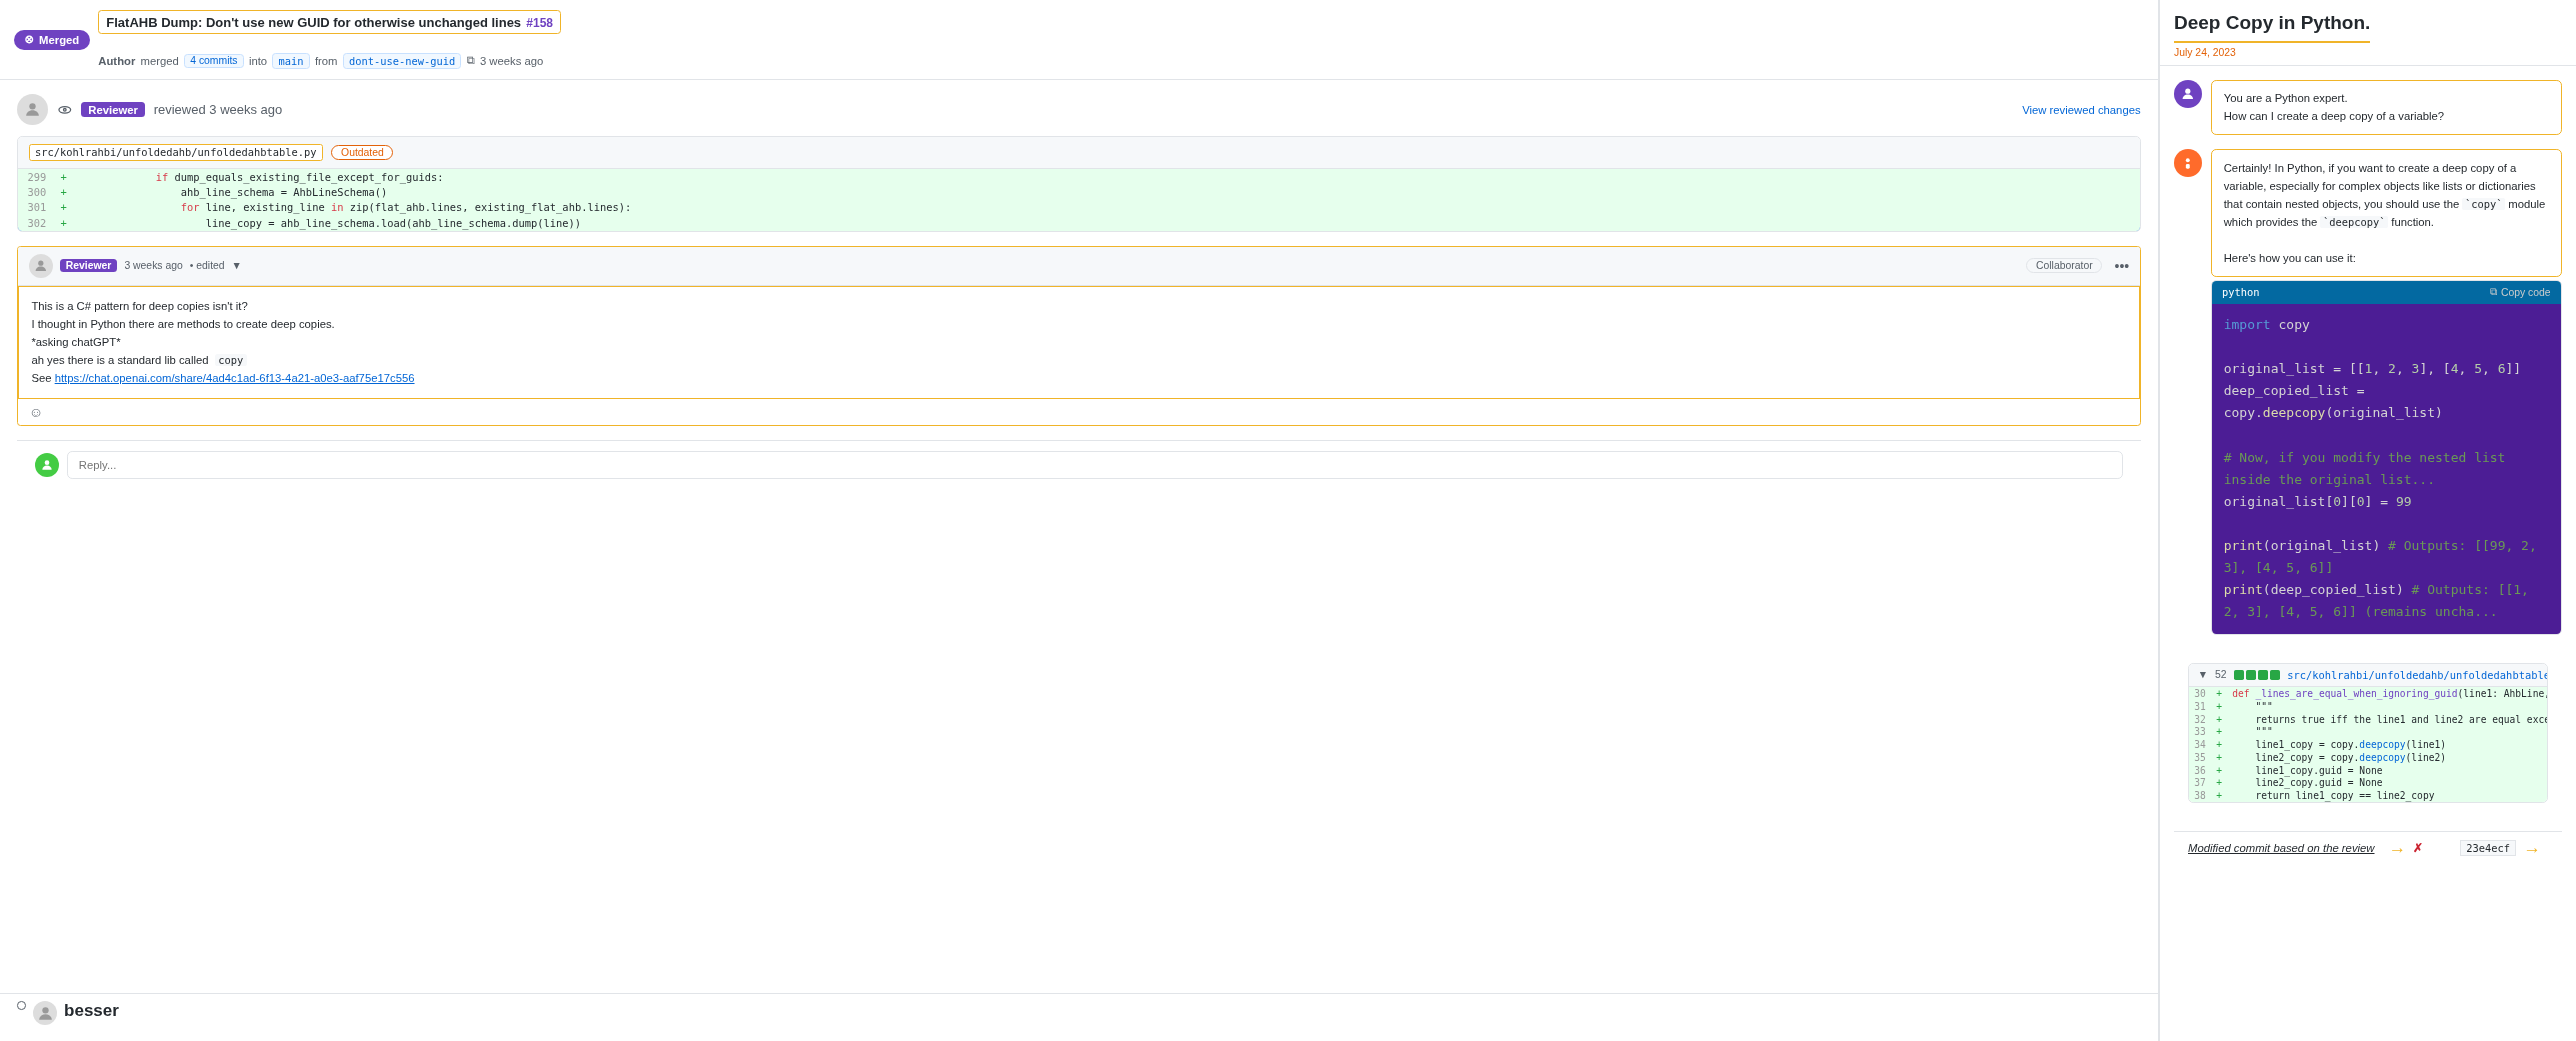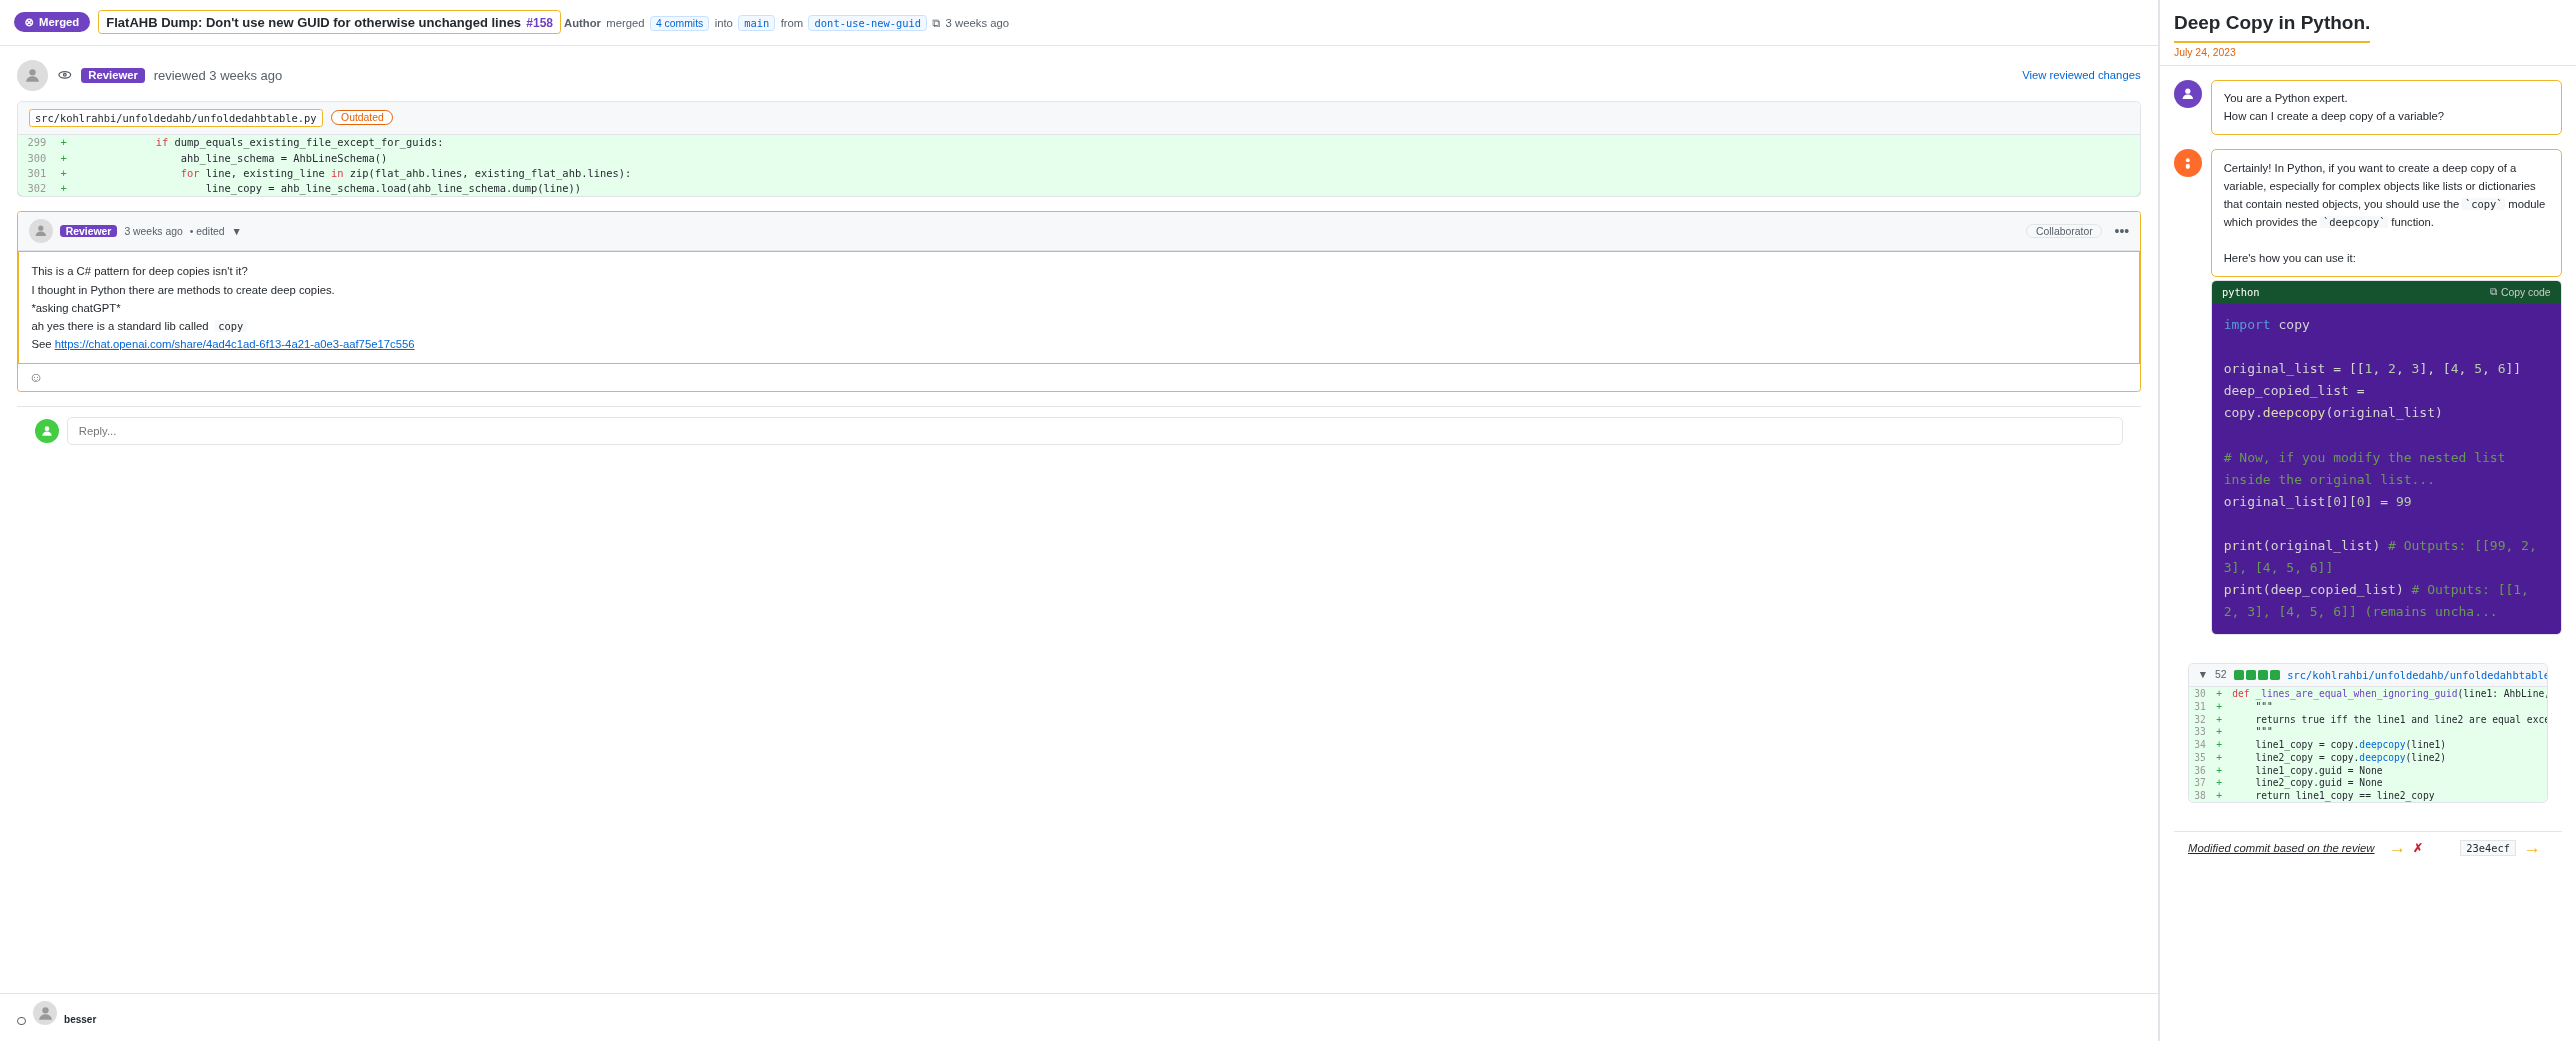--- a/index.html
+++ b/index.html
@@ -55,22 +55,22 @@
       display: flex;
       align-items: center;
       gap: 5.2px;
       font-size: 11.3px;
       color: #586069;
       flex-wrap: wrap;
       margin-top: 1.7px;
     }
     .pr-meta-row {
       display: flex;
-      flex-direction: row;
-      gap: 3px;
+      flex-direction: column;
+      gap: 17px;
     }
     .branch-tag {
       background: #f1f8ff;
       border: 0.9px solid #c8e1ff;
       border-radius: 3.5px;
       padding: 0.9px 5.2px;
       font-size: 10.4px;
       color: #0366d6;
       font-family: monospace;
     }
@@ -302,25 +302,25 @@
       border: 0.9px solid #e1e4e8;
       border-radius: 5.2px;
       padding: 7px 10.4px;
       font-size: 11.3px;
       color: #999;
       background: #fff;
     }
     
     .commit-row {
       display: flex;
-      align-items: flex-end;
+      align-items: flex-start;
       padding: 7px 17.4px;
       gap: 7px;
       color: #586069;
-      font-size: 10px;
+      font-size: 17px;
       border-top: 0.9px solid #e1e4e8;
     }
     .commit-dot {
       width: 8.7px;
       height: 8.7px;
       border-radius: 50%;
       border: 1.7px solid #586069;
       display: inline-block;
     }
     .author-name {
@@ -402,21 +402,21 @@
     .code-block-wrapper {
       border-radius: 5.2px;
       overflow: hidden;
       border: 0.9px solid #e1e4e8;
       margin-top: 3.5px;
     }
     .code-block-header {
       display: flex;
       align-items: flex-start;
       justify-content: space-between;
-      background: #14532d;
+      background: #0369a1;
       padding: 5.2px 10.4px;
       gap: 36px;
     }
     .code-lang {
       color: #fff;
       font-size: 10.4px;
       font-family: monospace;
     }
     .copy-code-btn {
       color: #ccc;

